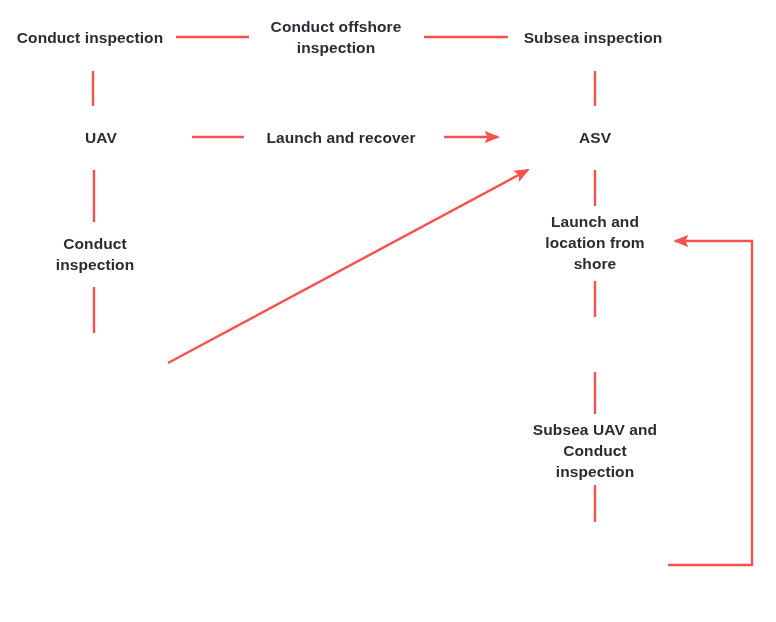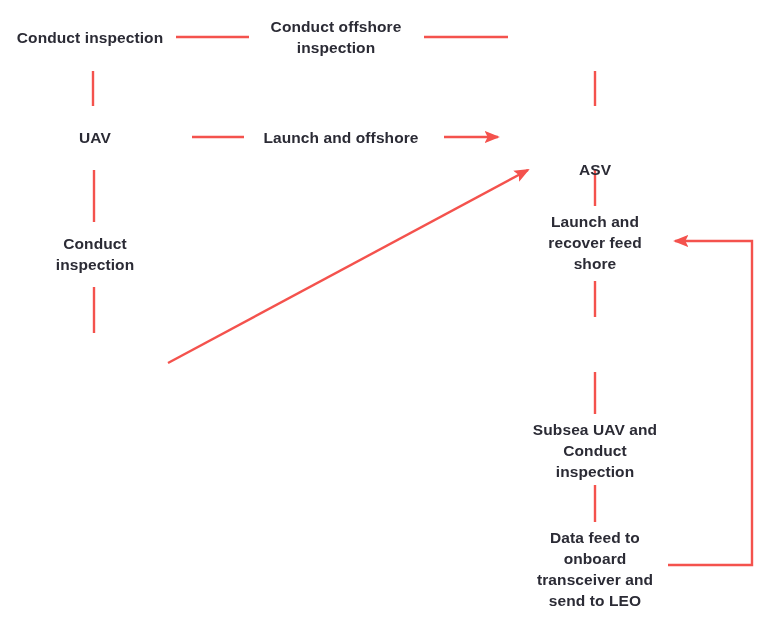--- a/index.html
+++ b/index.html
@@ -71,32 +71,29 @@
       <line x1="595" y1="372" x2="595" y2="414"></line>
       <line x1="595" y1="485" x2="595" y2="522"></line>
 
       <path d="M668 565 L752 565 L752 241 L675 241" marker-end="url(#arrowhead)"></path>
     </g>
   </svg>
 
   <div class="node" style="left:90px; top:37px;">Conduct inspection</div>
   <div class="node" style="left:336px; top:37px;">Conduct offshore
 inspection</div>
+  <div class="node" style="left:593px; top:37px;">Subsea inspection</div>
 
-  <div class="node" style="left:95px; top:137px;">UAV</div>
-  <div class="node" style="left:341px; top:137px;">Launch and offshore</div>
-  <div class="node" style="left:595px; top:137px;margin-top:32px;">ASV</div>
+  <div class="node" style="left:101px; top:137px;">UAV</div>
+  <div class="node" style="left:341px; top:137px;">Launch and recover</div>
+  <div class="node" style="left:595px; top:137px;">ASV</div>
 
   <div class="node" style="left:95px; top:254px;">Conduct
 inspection</div>
 
   <div class="node" style="left:595px; top:242px;">Launch and
-recover feed
+location from
 shore</div>
   <div class="node" style="left:595px; top:450px;">Subsea UAV and
 Conduct
 inspection</div>
-  <div class="node" style="left:595px; top:569px;">Data feed to
-onboard
-transceiver and
-send to LEO</div>
 
 </div>
 
 </body></html>

